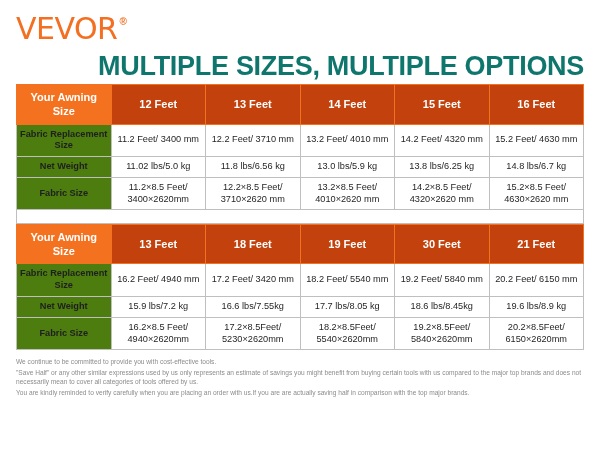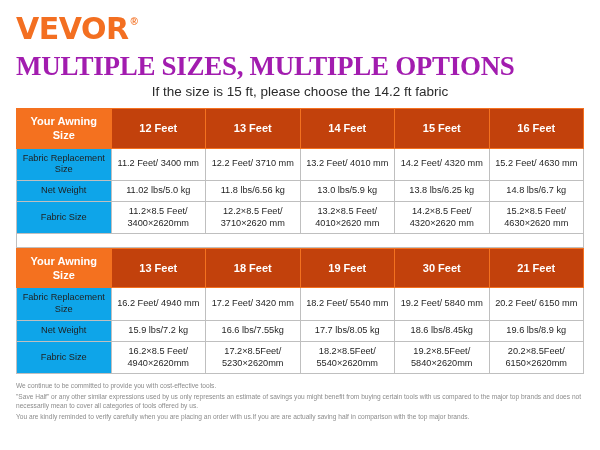--- a/index.html
+++ b/index.html
@@ -23,39 +23,39 @@
     flex-direction: column;
   }
   .brand {
     display: flex;
     align-items: flex-start;
     margin-bottom: 6px;
   }
   .brand-text {
     font-family: "DejaVu Sans", sans-serif;
     font-size: 30px;
-    font-weight: bold;
+    font-weight: normal;
     letter-spacing: -0.5px;
     color: #f36f21;
     line-height: 1;
   }
   .brand-reg {
     font-size: 10px;
     color: #f36f21;
     margin-left: 2px;
     margin-top: 2px;
     font-weight: bold;
   }
   .headline {
-    text-align: left;
-    font-family: Liberation Serif, serif;
+    text-align: right;
+    font-family: Liberation Sans, sans-serif;
     font-size: 27px;
     font-weight: bold;
     letter-spacing: -0.3px;
-    color: #a21caf;
+    color: #0f766e;
     margin: 2px 0 4px 0;
     line-height: 1.05;
   }
   .subhead {
     text-align: center;
     font-size: 13.5px;
     color: #2b2b2b;
     margin-bottom: 9px;
   }
   table.spec {
@@ -74,23 +74,23 @@
   }
   tr.hdr td {
     background: #c2410c;
     color: #ffffff;
     font-weight: bold;
     font-size: 11px;
     border: 1px solid #f4711f;
     padding: 5px 2px;
   }
   td.rowlabel {
-    font-weight: normal;
+    font-weight: bold;
     font-size: 10px;
-    background: #0ea5e9;
+    background: #4d7c0f;
   }
   tr.hdr td.rowlabel {
     background: #f4711f;
     color: #ffffff;
     font-size: 11px;
   }
   .gap-row td {
     border: none;
     height: 5px;
     padding: 0;
@@ -109,21 +109,20 @@
 <body>
 
 <div class="page">
 
   <div class="brand">
     <span class="brand-text">VEVOR</span>
     <span class="brand-reg">®</span>
   </div>
 
   <div class="headline">MULTIPLE SIZES, MULTIPLE OPTIONS</div>
-  <div class="subhead">If the size is 15 ft, please choose the 14.2 ft fabric</div>
 
   <table class="spec">
     <tbody>
       <tr class="hdr">
         <td class="rowlabel">Your Awning Size</td>
         <td>12 Feet</td>
         <td>13 Feet</td>
         <td>14 Feet</td>
         <td>15 Feet</td>
         <td>16 Feet</td>

